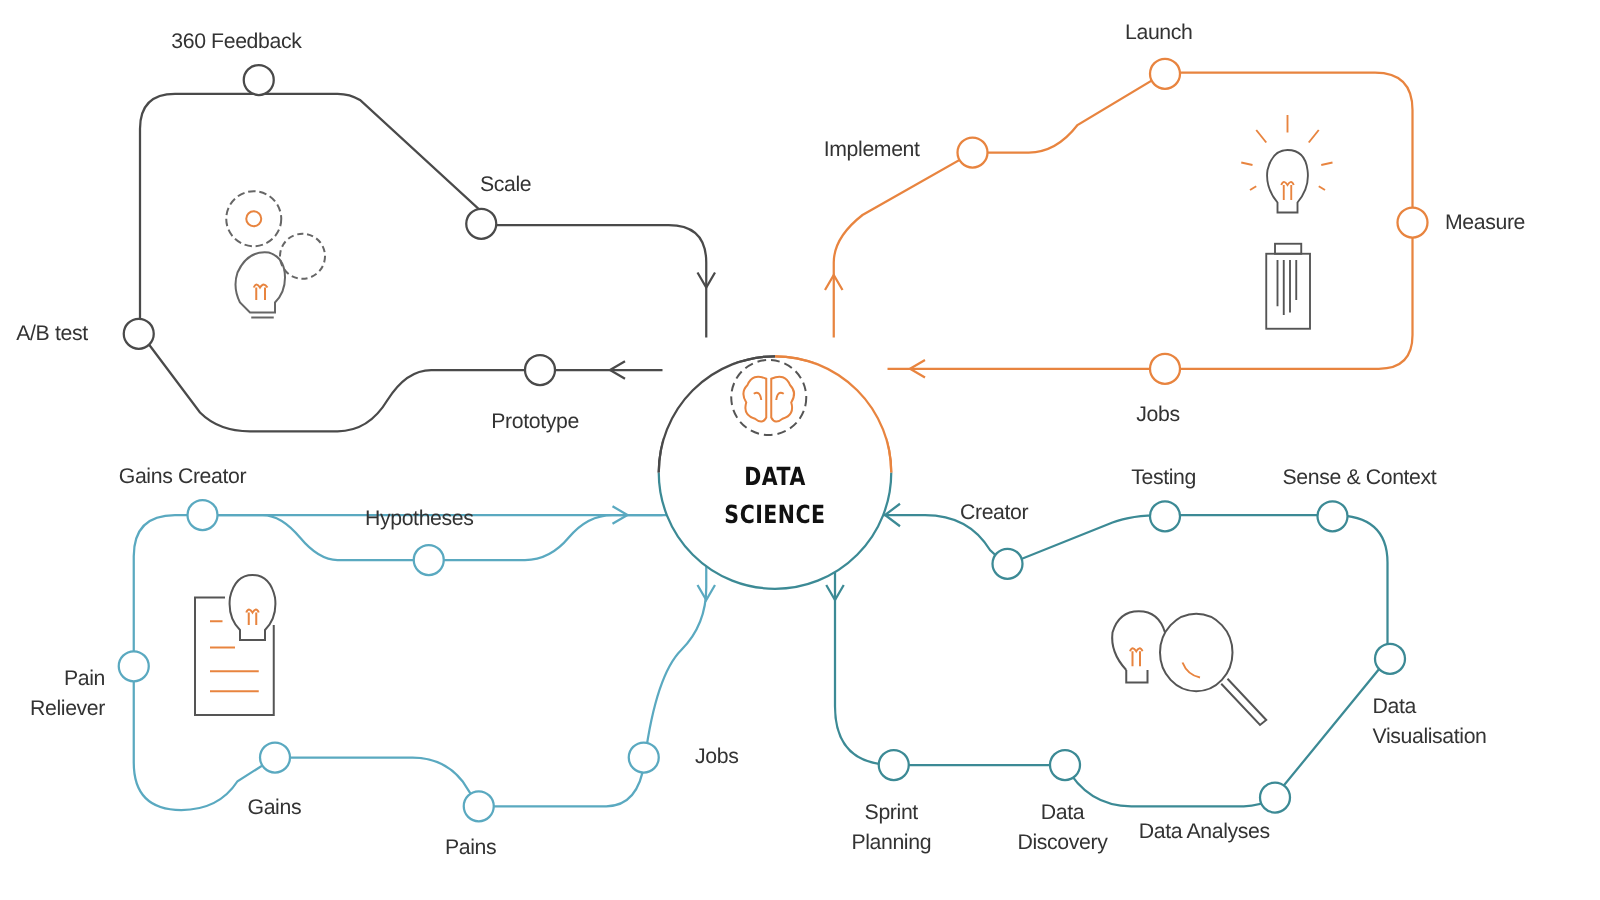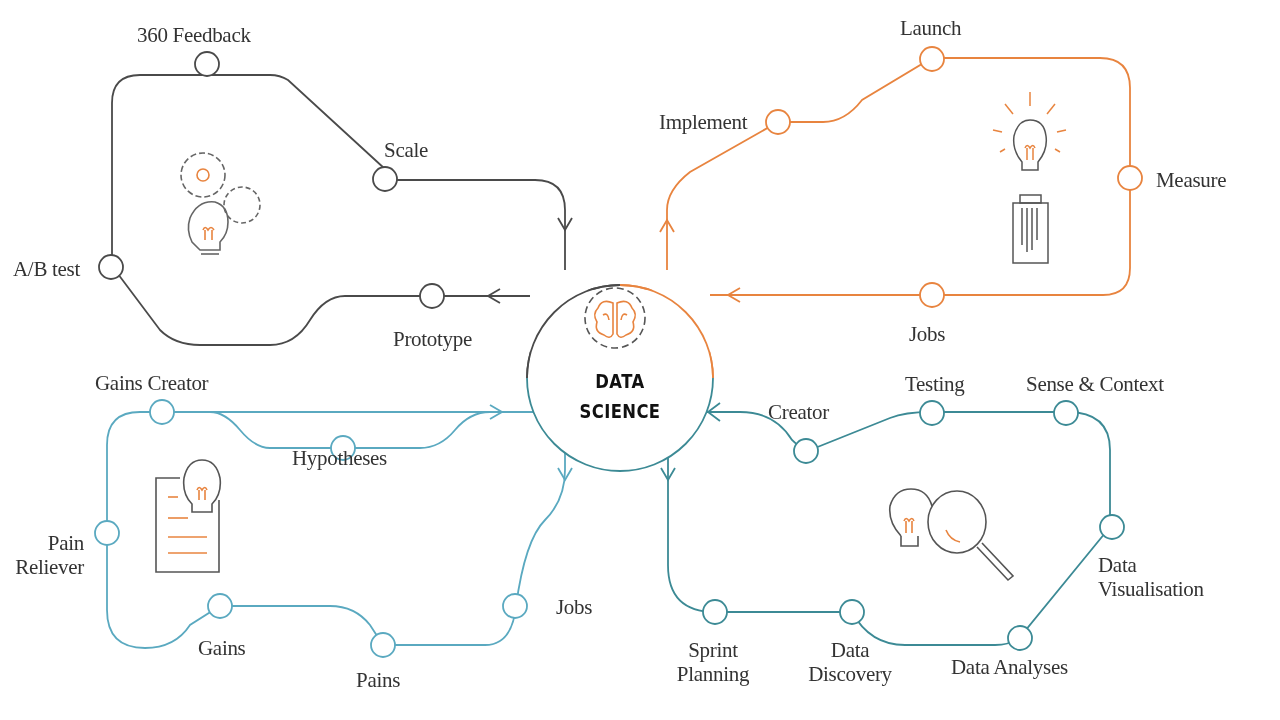--- a/index.html
+++ b/index.html
@@ -1,18 +1,18 @@
 <!DOCTYPE html>
 <html><head>
 <meta charset="utf-8">
 <style>
   html, body { margin:0; padding:0; background:#ffffff; }
   body { width:1280px; height:720px; overflow:hidden; position:relative; font-family:"Liberation Sans", sans-serif; }
   #stage { position:absolute; left:0; top:0; width:1280px; height:720px; }
-  .lbl { position:absolute; font-family:Liberation Serif, serif; font-size:21px; color:#333333; white-space:nowrap; letter-spacing:-0.3px; }
+  .lbl { position:absolute; font-family:Liberation Sans, sans-serif; font-size:17px; color:#333333; white-space:nowrap; letter-spacing:-0.3px; }
   .lbl.multi { white-space:pre-line; line-height:24px; }
   .lbl.right { text-align:right; }
   .lbl.center { text-align:center; }
   .title { position:absolute; left:540px; width:160px; text-align:center; font-family:"DejaVu Sans", sans-serif; font-weight:bold; color:#111111; font-size:20px; line-height:30px; letter-spacing:0.5px; transform:scaleX(0.82); }
 </style>
 </head>
 <body>
 
 <svg id="stage" width="1280" height="720" viewBox="0 0 1280 720">
 
@@ -133,29 +133,29 @@
 <div class="lbl" style="left:384px; top:138px;">Scale</div>
 <div class="lbl" style="left:13px; top:257px;">A/B test</div>
 <div class="lbl" style="left:393px; top:327px;">Prototype</div>
 
 <div class="lbl" style="left:900px; top:16px;text-align:right;">Launch</div>
 <div class="lbl" style="left:659px; top:110px;">Implement</div>
 <div class="lbl" style="left:1156px; top:168px;">Measure</div>
 <div class="lbl" style="left:909px; top:322px;">Jobs</div>
 
 <div class="lbl" style="left:95px; top:371px;">Gains Creator</div>
-<div class="lbl" style="left:292px; top:405px;margin-top:41px;">Hypotheses</div>
+<div class="lbl" style="left:292px; top:405px;">Hypotheses</div>
 <div class="lbl multi right" style="left:10px; top:531px; width:74px;">Pain
 Reliever</div>
 <div class="lbl" style="left:198px; top:636px;">Gains</div>
 <div class="lbl" style="left:356px; top:668px;">Pains</div>
 <div class="lbl" style="left:539px; top:595px;margin-left:17px;">Jobs</div>
 
 <div class="lbl" style="left:768px; top:400px;">Creator</div>
 <div class="lbl" style="left:905px; top:372px;">Testing</div>
 <div class="lbl" style="left:990px; top:372px;margin-left:36px;">Sense &amp; Context</div>
 <div class="lbl multi" style="left:1098px; top:553px;">Data
 Visualisation</div>
-<div class="lbl" style="left:951px; top:655px;">Data Analyses</div>
+<div class="lbl" style="left:911px; top:655px;">Data Analyses</div>
 <div class="lbl multi center" style="left:800px; top:638px; width:100px;">Data
 Discovery</div>
 <div class="lbl multi center" style="left:663px; top:638px; width:100px;">Sprint
 Planning</div>
 
 </body></html>

